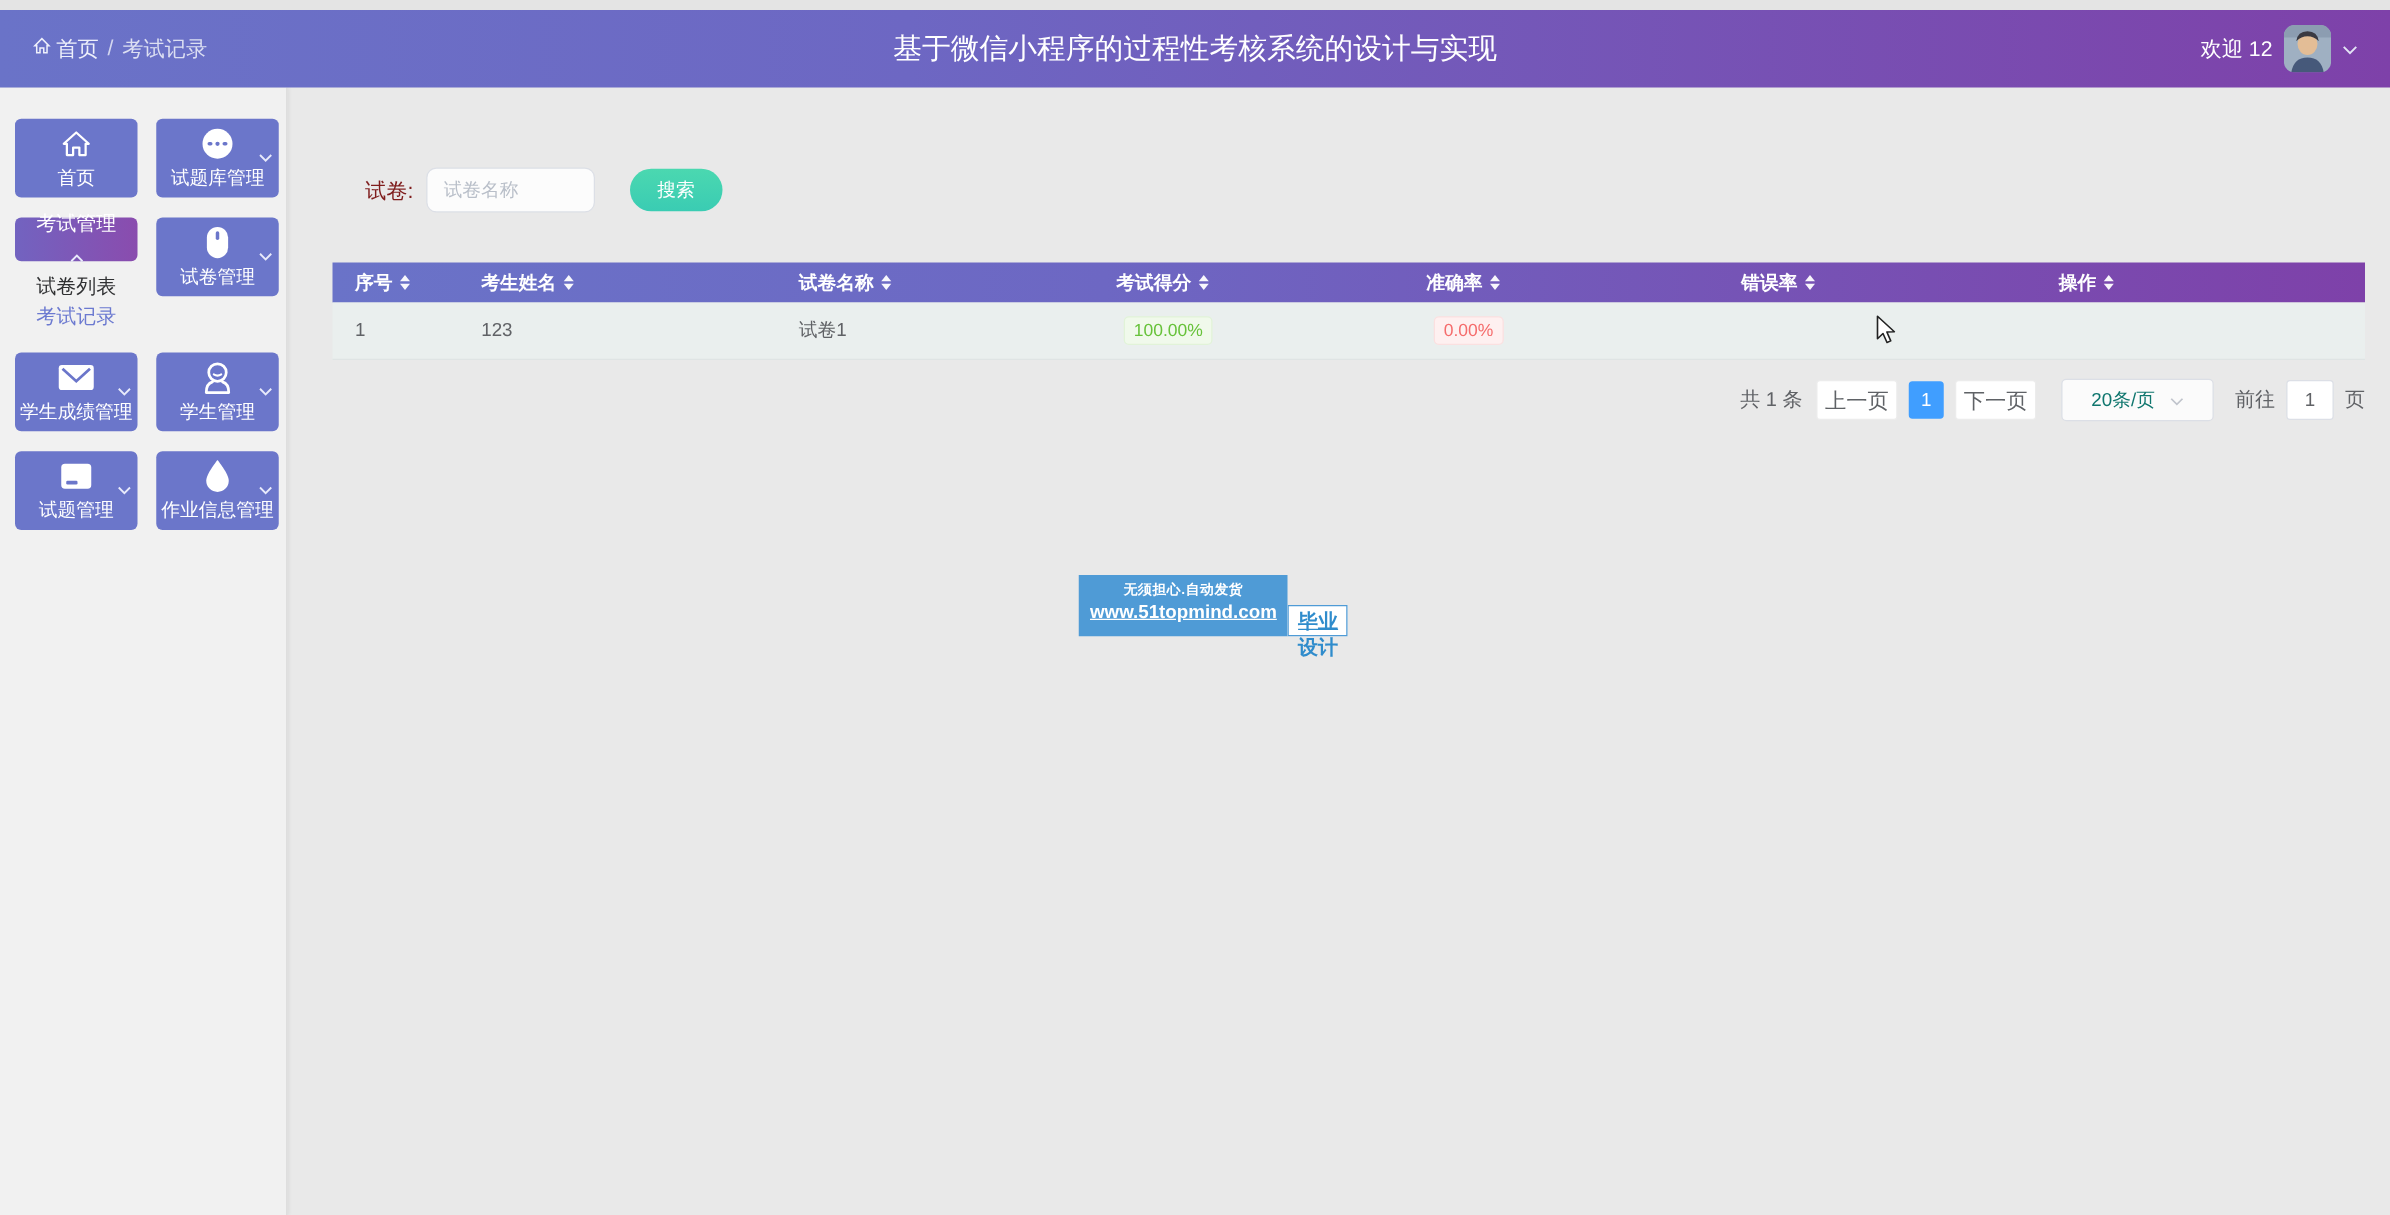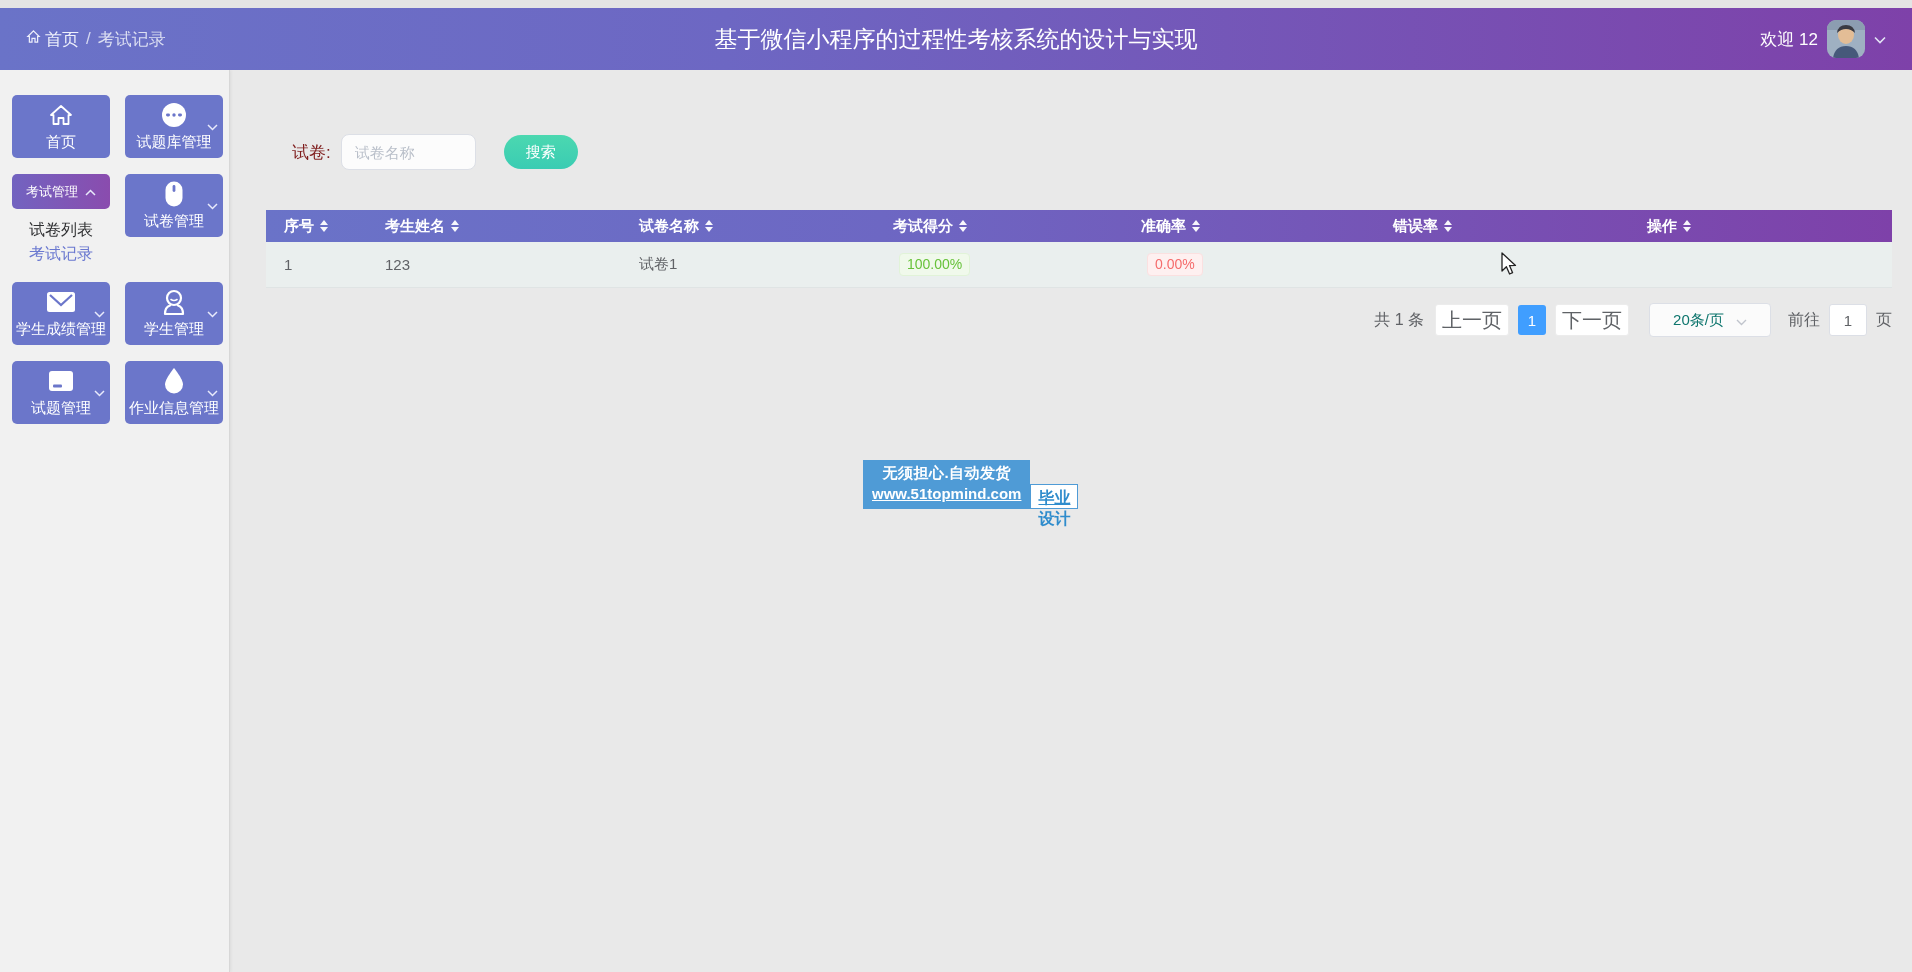--- a/index.html
+++ b/index.html
@@ -28,21 +28,21 @@
     box-shadow:1px 0 3px rgba(0,0,0,.06); padding:25px 7px 0 12px; }
   .tile-grid { display:grid; grid-template-columns:98px 98px; column-gap:15px; row-gap:16px; }
   .tile { background:#6b76ca; border-radius:5px; height:63px; color:#fff; cursor:pointer;
     display:flex; flex-direction:column; align-items:center; justify-content:center;
     font-size:15px; position:relative; gap:5px; }
   .tile .ticon { height:26px; display:flex; align-items:center; }
   .tile .chev { position:absolute; right:5px; bottom:24px; }
   .tile-label { white-space:nowrap; }
   .cell-exam { display:flex; flex-direction:column; }
   .tile-exam { background:linear-gradient(90deg,#7263c0,#8a4cae); border-radius:5px; height:35px;
-    color:#fff; font-size:13px; display:flex; align-items:center;
+    color:#fff; font-size:16px; display:flex; flex-direction:column; align-items:center;
     justify-content:center; gap:7px; cursor:pointer; }
   .submenu { margin-top:9px; text-align:center; }
   .submenu-item { font-size:16px; line-height:24px; color:#303133; cursor:pointer; }
   .submenu-item.active { color:#6b79d0; }
   .row2 { min-height:84px; }
 
   
   .main { flex:1; position:relative; }
   .search-row { margin:64px 0 0 62px; display:flex; align-items:center; height:36px; }
   .search-label { font-size:17px; color:#7f1d1d; }
@@ -71,35 +71,35 @@
   .badge.success { background:#f0f9eb; color:#67c23a; border:1px solid #e1f3d8; }
   .badge.danger  { background:#fef0f0; color:#f56c6c; border:1px solid #fbe0e0; }
   .td .pad { margin-left:6px; }
   .action-link { color:#67c23a; font-size:15px; cursor:pointer; }
 
   
   .pagination { margin:15px 0 0 36px; width:1626px; display:flex; align-items:center;
     justify-content:flex-end; font-size:16px; color:#606266; }
   .pg-total { margin-right:11px; }
   .pg-btn { height:32px; padding:0 6px; background:#fff; border:1px solid #ececec; border-radius:3px;
-    font-size:20px; color:#5f6266; display:flex; align-items:center; cursor:pointer; }
+    font-size:17px; color:#5f6266; display:flex; align-items:center; cursor:pointer; }
   .pg-page { width:28px; height:30px; margin:0 9px; background:#409eff; color:#fff; border-radius:3px;
     display:flex; align-items:center; justify-content:center; font-size:15px; cursor:pointer; }
   .pg-select { margin-left:20px; width:122px; height:34px; background:#fbfbfb; border:1px solid #dcdfe6;
     border-radius:4px; display:flex; align-items:center; justify-content:center; gap:12px;
     font-size:15px; color:#0f766e; cursor:pointer; }
   .pg-goto { margin-left:17px; display:flex; align-items:center; gap:9px; }
   .pg-goto-input { width:38px; height:32px; border:1px solid #dcdfe6; border-radius:3px; background:#fff;
     text-align:center; font-size:15px; color:#606266; outline:none;
     font-family:"Liberation Sans","DejaVu Sans",sans-serif; }
 
   
   .watermark { position:absolute; left:863px; top:460px; display:flex; height:49px; }
   .wm-left { background:#4f9bd6; color:#fff; padding:4px 9px 3px; text-align:center; font-weight:bold; }
-  .wm-line1 { font-size:15px; letter-spacing:.5px; }
+  .wm-line1 { font-size:11px; letter-spacing:.5px; }
   .wm-line2 { font-size:15px; text-decoration:underline; margin-top:2px; }
   .wm-badge { background:#fff; border:1px solid #4f9bd6; color:#2f8ccc; font-weight:bold;
     font-size:16px; line-height:21px; padding:2px 7px; text-align:center;margin-top:24px; }
   .wm-badge .u { text-decoration:underline; }
 
   .cursor { position:absolute; left:1500px; top:252px; pointer-events:none; }
 </style>
 </head>
 <body>
 

